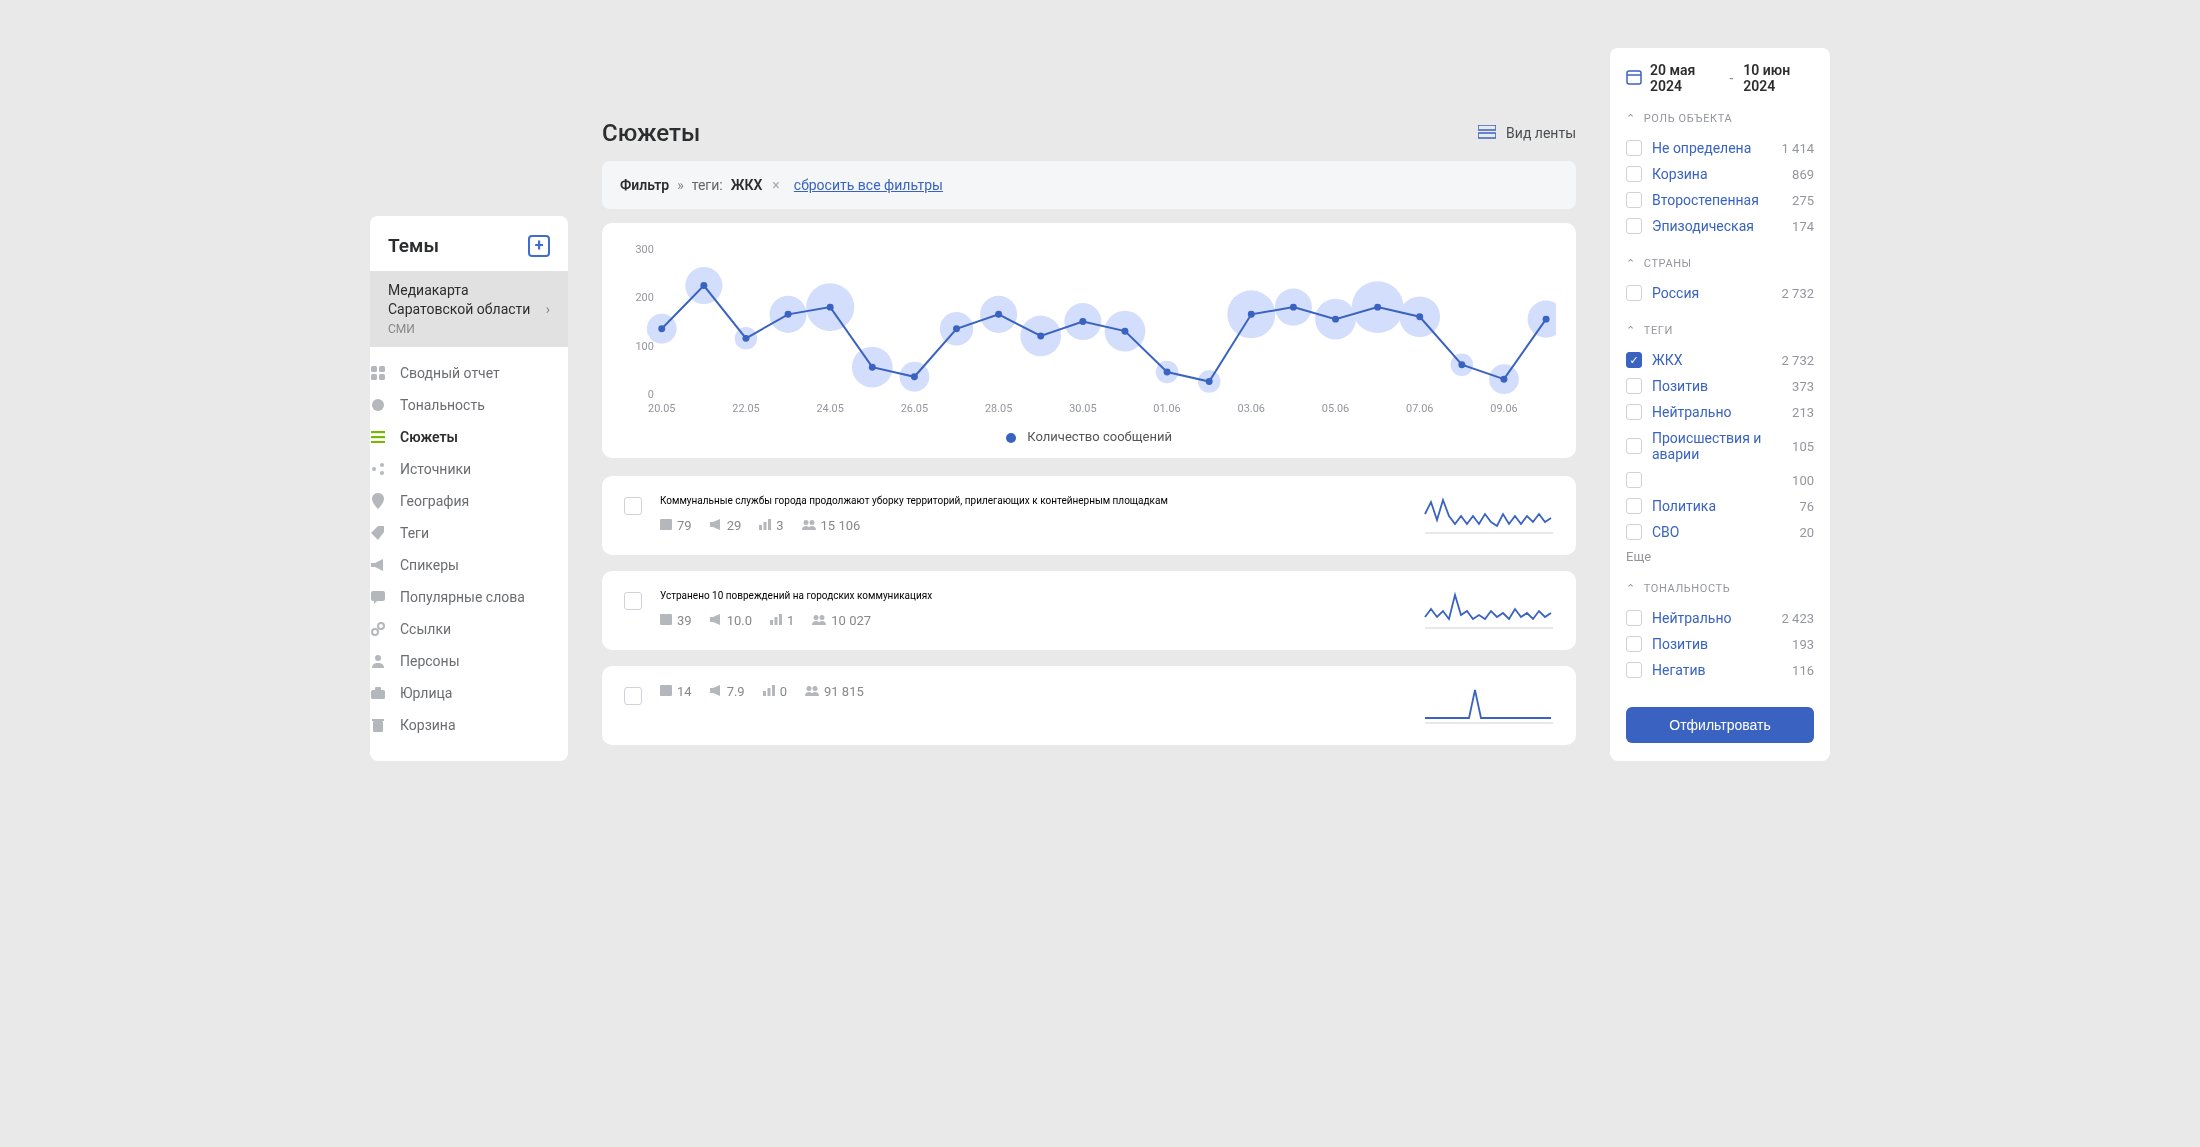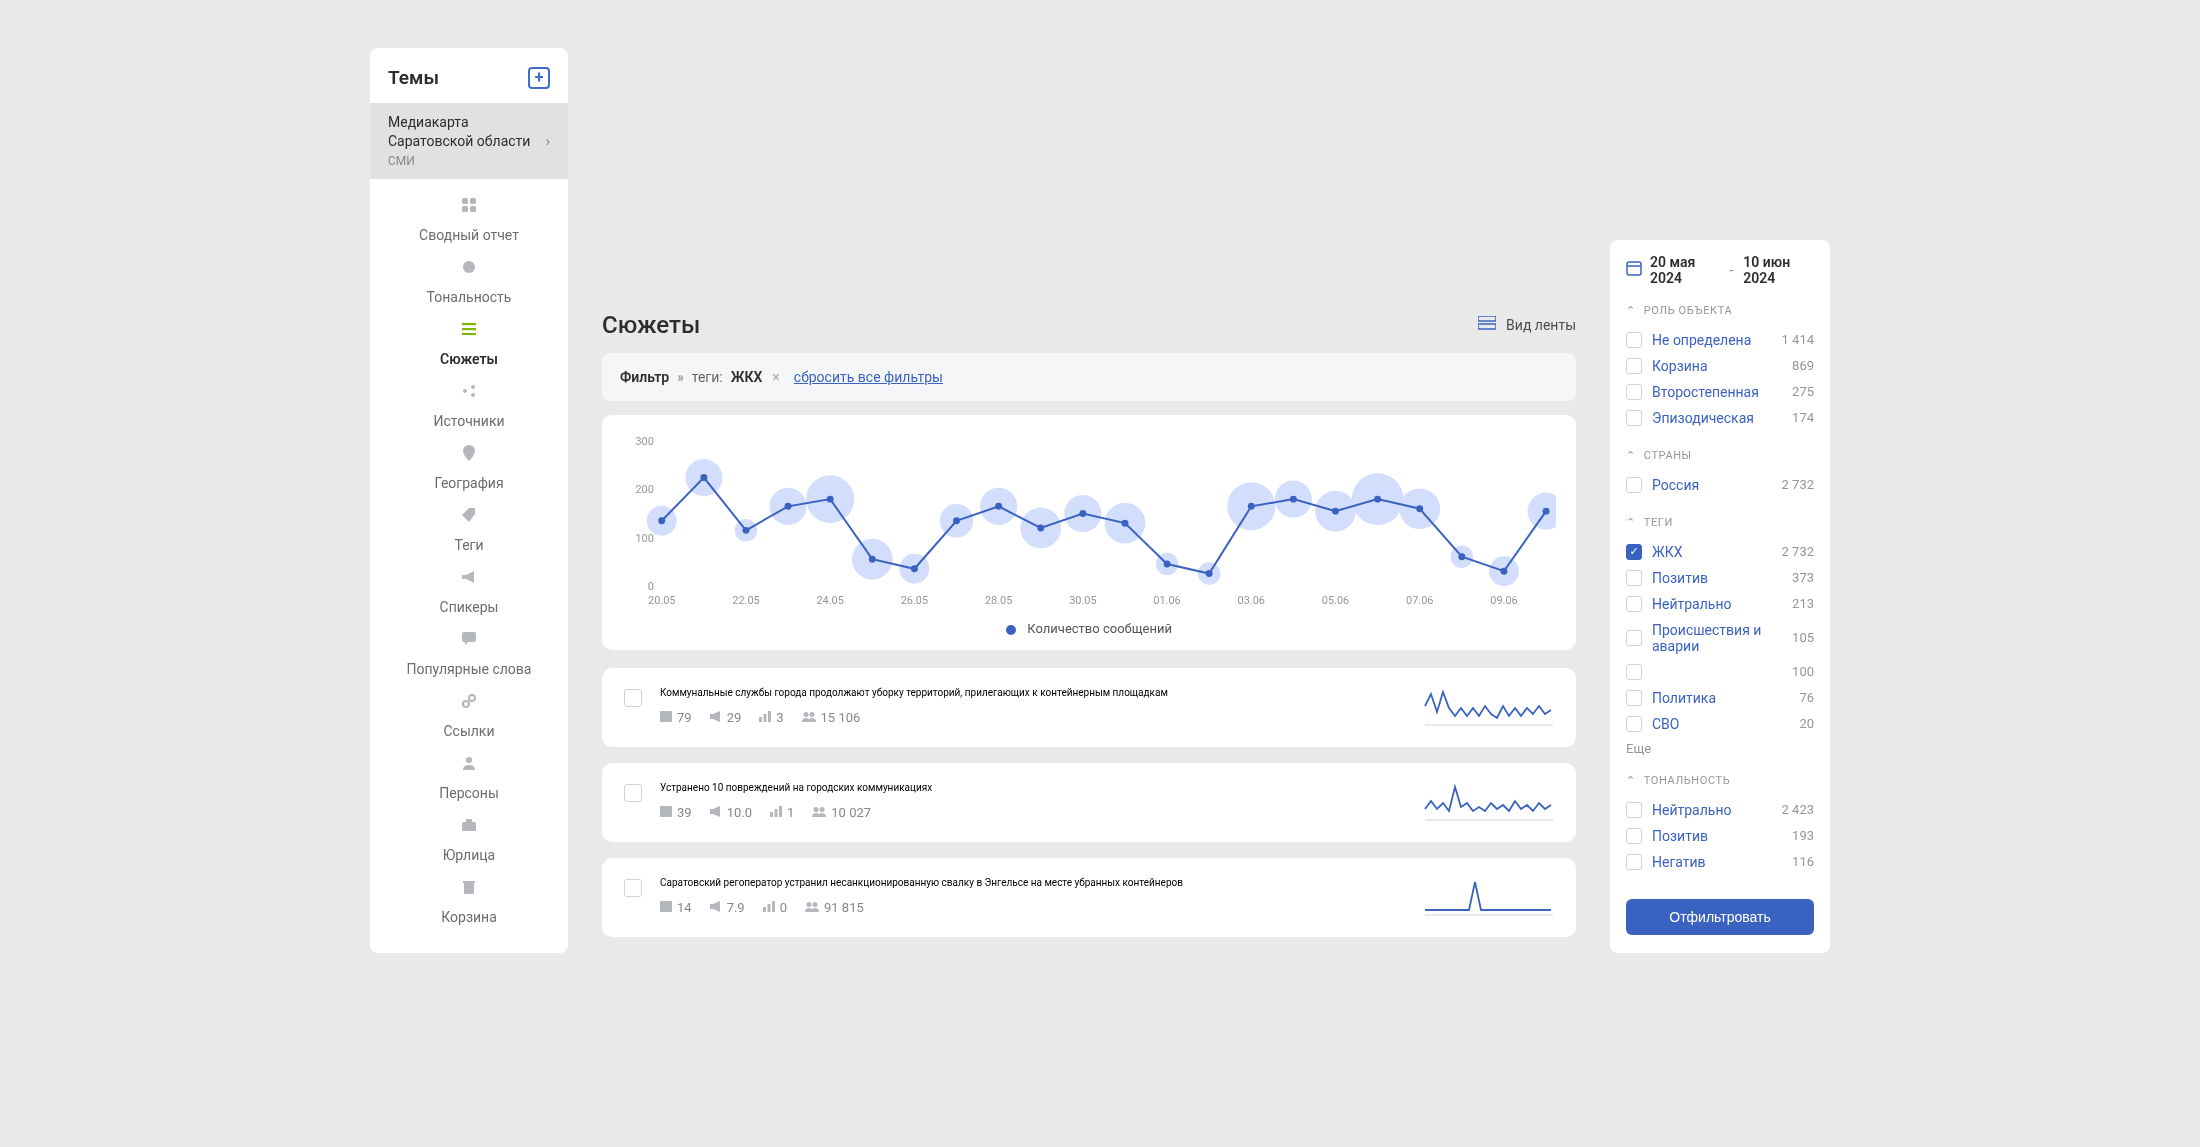--- a/index.html
+++ b/index.html
@@ -52,21 +52,20 @@
 .theme-block .tb-text { line-height: 1.35; }
 .theme-block .tb-sub { color: #888; font-size: 12px; margin-top: 2px; }
 .chev { color: #888; font-size: 14px; }
 .nav { margin-top: 10px; }
 .nav-item {
   display: flex; align-items: center; gap: 14px;
   padding: 8px 0;
   color: #6b6d70;
   cursor: pointer;
   font-size: 14px;
-  flex-direction: column;
 }
 .nav-item.active { color: #2c2d2e; font-weight: 600; }
 .nav-icon { width: 16px; height: 16px; display: inline-flex; align-items: center; justify-content: center; color: #b4b7bc; flex-shrink: 0; }
 .nav-item.active .nav-icon { color: #7ab800; }
 
 .main { flex: 1; min-width: 0; }
 .main-header {
   display: flex; justify-content: space-between; align-items: center;
   margin-bottom: 14px;
 }
@@ -501,21 +500,20 @@
     <div class="topic-spark">
       <svg viewBox="0 0 128 40">
               <path class="spark-line" d="M0,28 L6,20 L12,28 L18,22 L24,30 L30,6 L36,26 L42,22 L48,30 L54,26 L60,30 L66,22 L72,28 L78,24 L84,30 L90,20 L96,28 L102,24 L108,30 L114,22 L120,28 L126,24"></path>
               <line class="spark-baseline" x1="0" y1="39" x2="128" y2="39"></line>
             </svg>
     </div>
         </div>
         <div class="topic-card">
     <div class="topic-check"></div>
     <div class="topic-body">
-      <div class="topic-title">Саратовский регоператор устранил несанкционированную свалку в Энгельсе на месте убранных контейнеров</div>
       <div class="topic-stats">
         <div class="stat">
                 <span style="color:#b4b7bc"><svg width="12" height="11" viewBox="0 0 12 11">
                     <rect width="12" height="11" rx="1" fill="currentColor"></rect>
                   </svg></span>
                 <span>14</span>
               </div>
               <div class="stat">
                 <span style="color:#b4b7bc"><svg width="12" height="11" viewBox="0 0 12 11">
                     <path d="M0 3 h3 l7-3 v11 l-7-3 H0z" fill="currentColor"></path>

